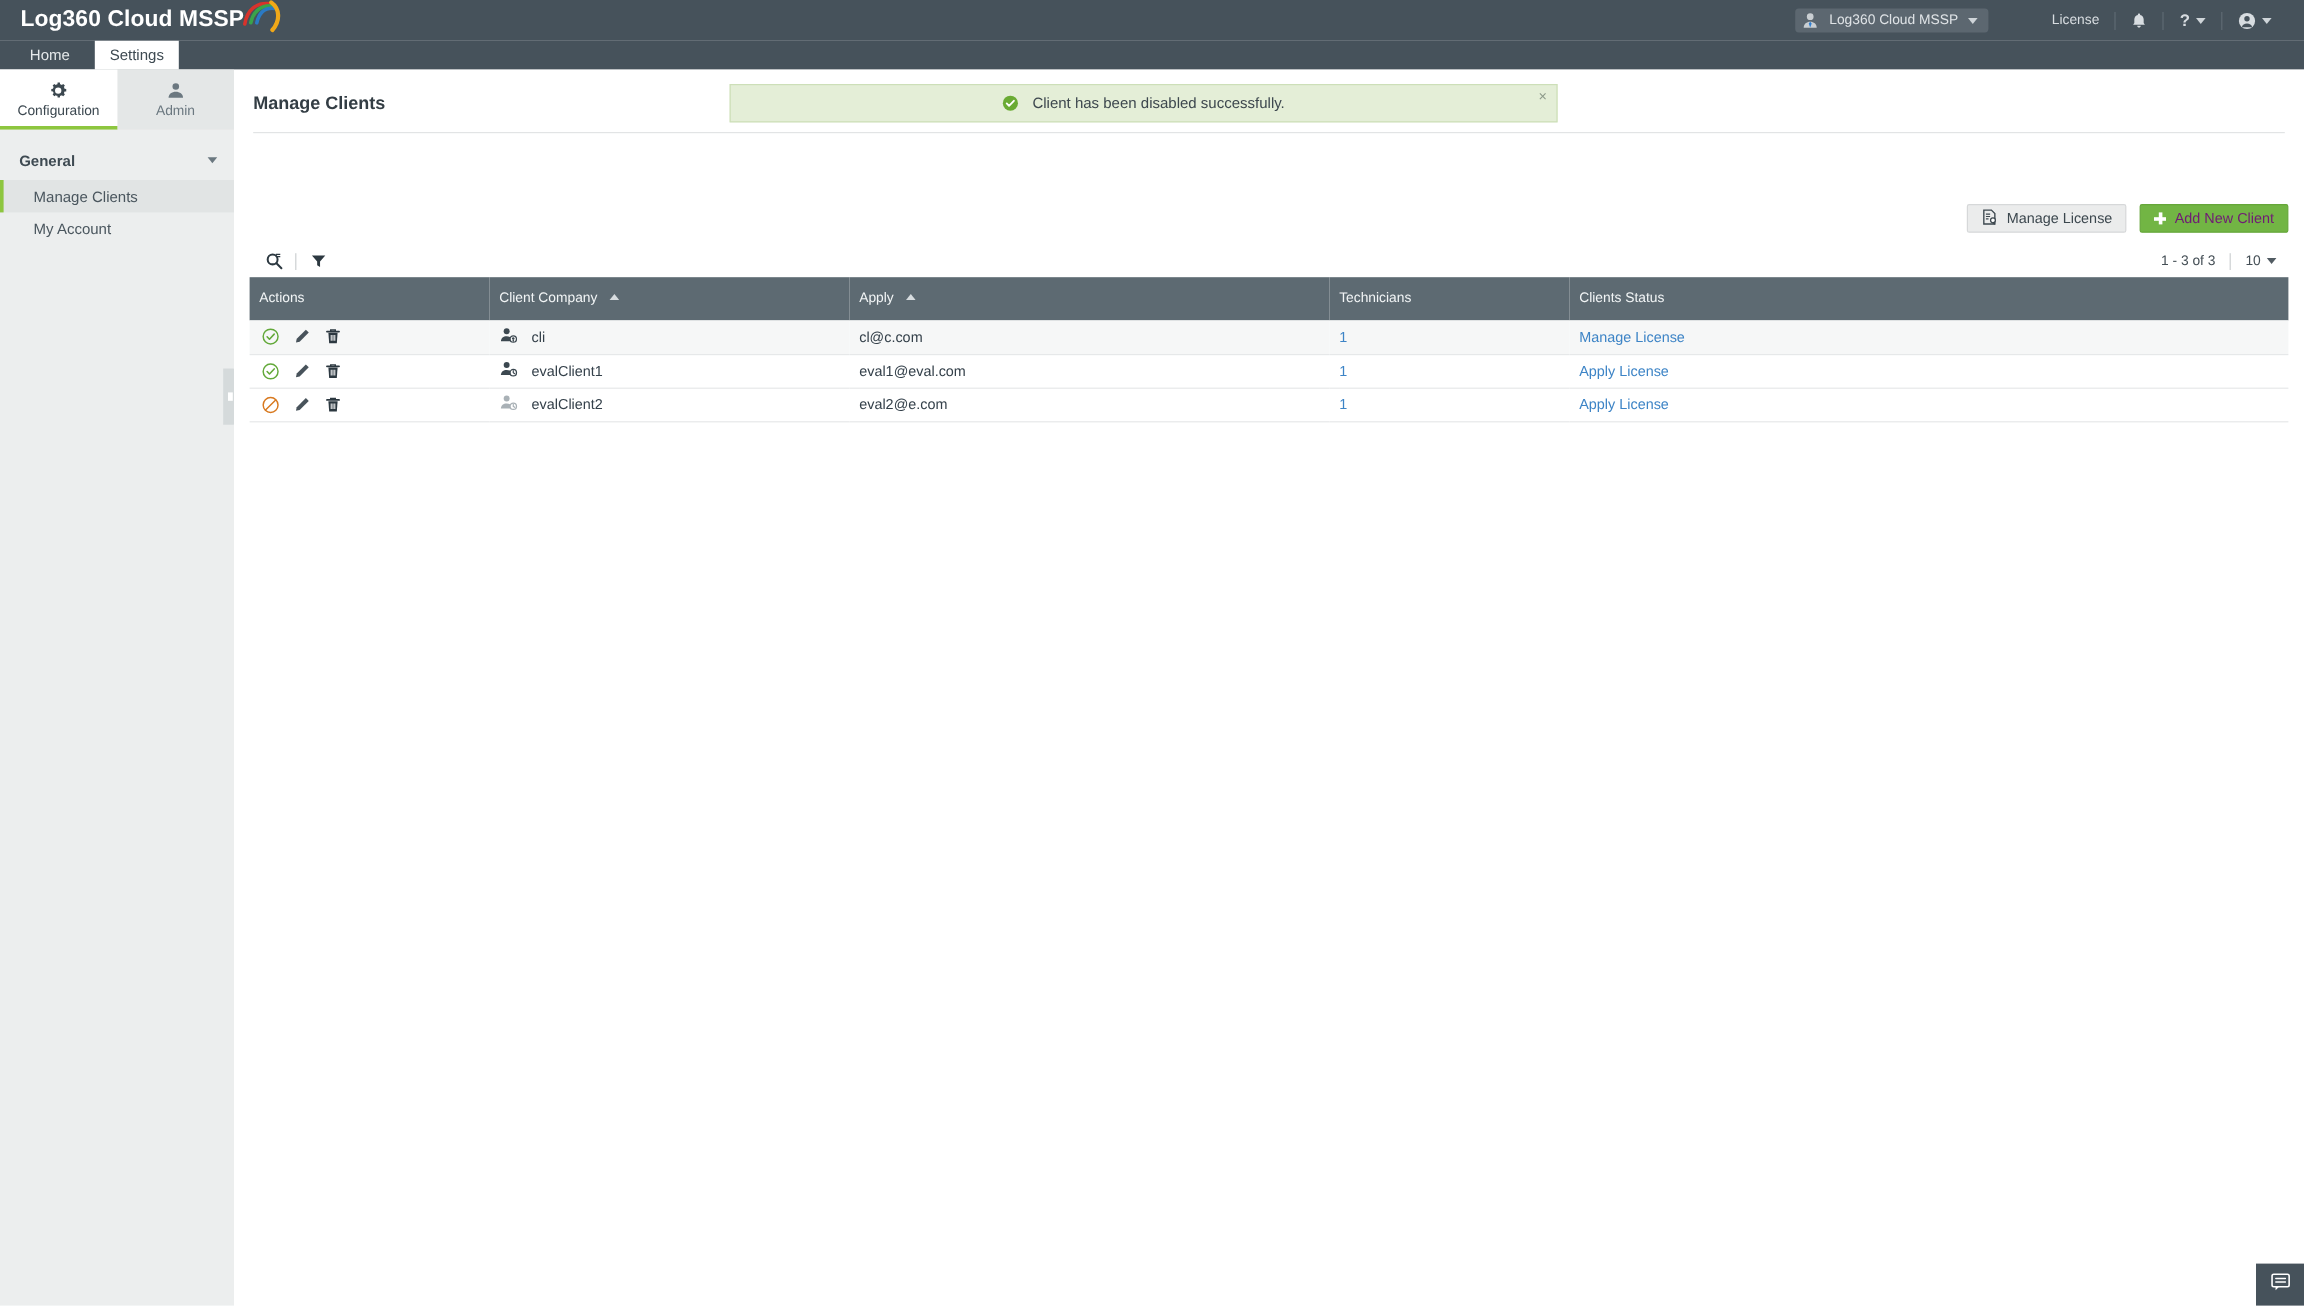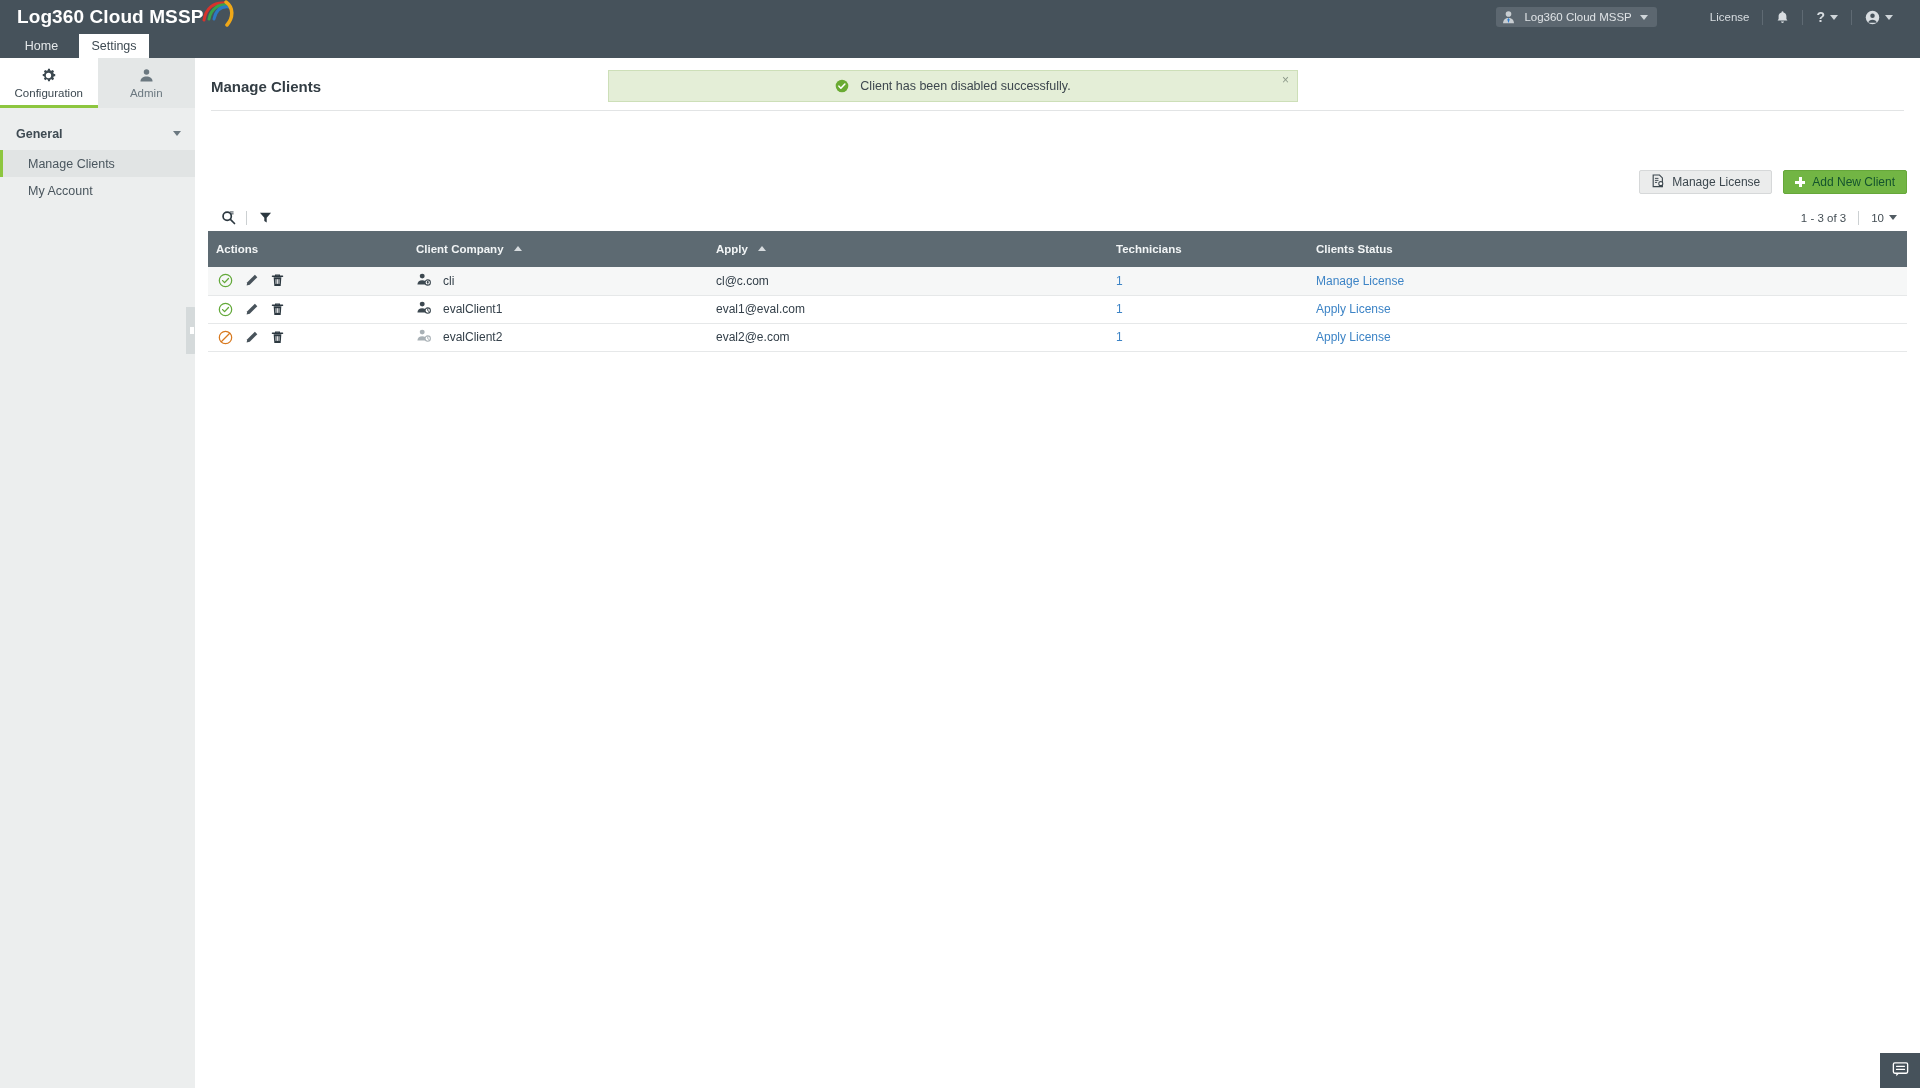--- a/index.html
+++ b/index.html
@@ -154,21 +154,21 @@
   }
 
   
   .btn-row { position: absolute; top: 112px; right: 13px; display: flex; gap: 11px; }
   .btn {
     height: 24px; display: flex; align-items: center; gap: 7px;
     padding: 0 11px; font-size: 12px; border-radius: 2px;
     cursor: pointer; user-select: none; white-space: nowrap;
   }
   .btn-grey { background: #ebecec; border: 1px solid #d6d8d9; color: #3c474e; }
-  .btn-green { background: #72b544; color: #14532d; border: 1px solid #66a73a; }
+  .btn-green { background: #72b544; color: #701a75; border: 1px solid #66a73a; }
   .plus-ic {
     position: relative; width: 10px; height: 10px;
   }
   .plus-ic::before, .plus-ic::after {
     content: ""; position: absolute; background: #ffffff;
   }
   .plus-ic::before { left: 0; top: 3.5px; width: 10px; height: 3px; }
   .plus-ic::after { top: 0; left: 3.5px; width: 3px; height: 10px; }
 
   
@@ -191,21 +191,21 @@
     width: 0; height: 0;
     border-left: 4px solid transparent;
     border-right: 4px solid transparent;
     border-top: 5px solid #515b62;
   }
 
   
   table.grid { width: 100%; border-collapse: collapse; table-layout: fixed; }
   table.grid thead th {
     background: #5d6a72; color: #f2f5f6;
-    font-size: 11.5px; font-weight: bold;
+    font-size: 11.5px; font-weight: normal;
     height: 25px; text-align: left; padding: 12px 8px;
     vertical-align: middle;
   }
   th .sort-asc {
     display: inline-block; margin-left: 7px;
     width: 0; height: 0;
     border-left: 4px solid transparent;
     border-right: 4px solid transparent;
     border-bottom: 5px solid #d7dcdf;
     vertical-align: 2px;

